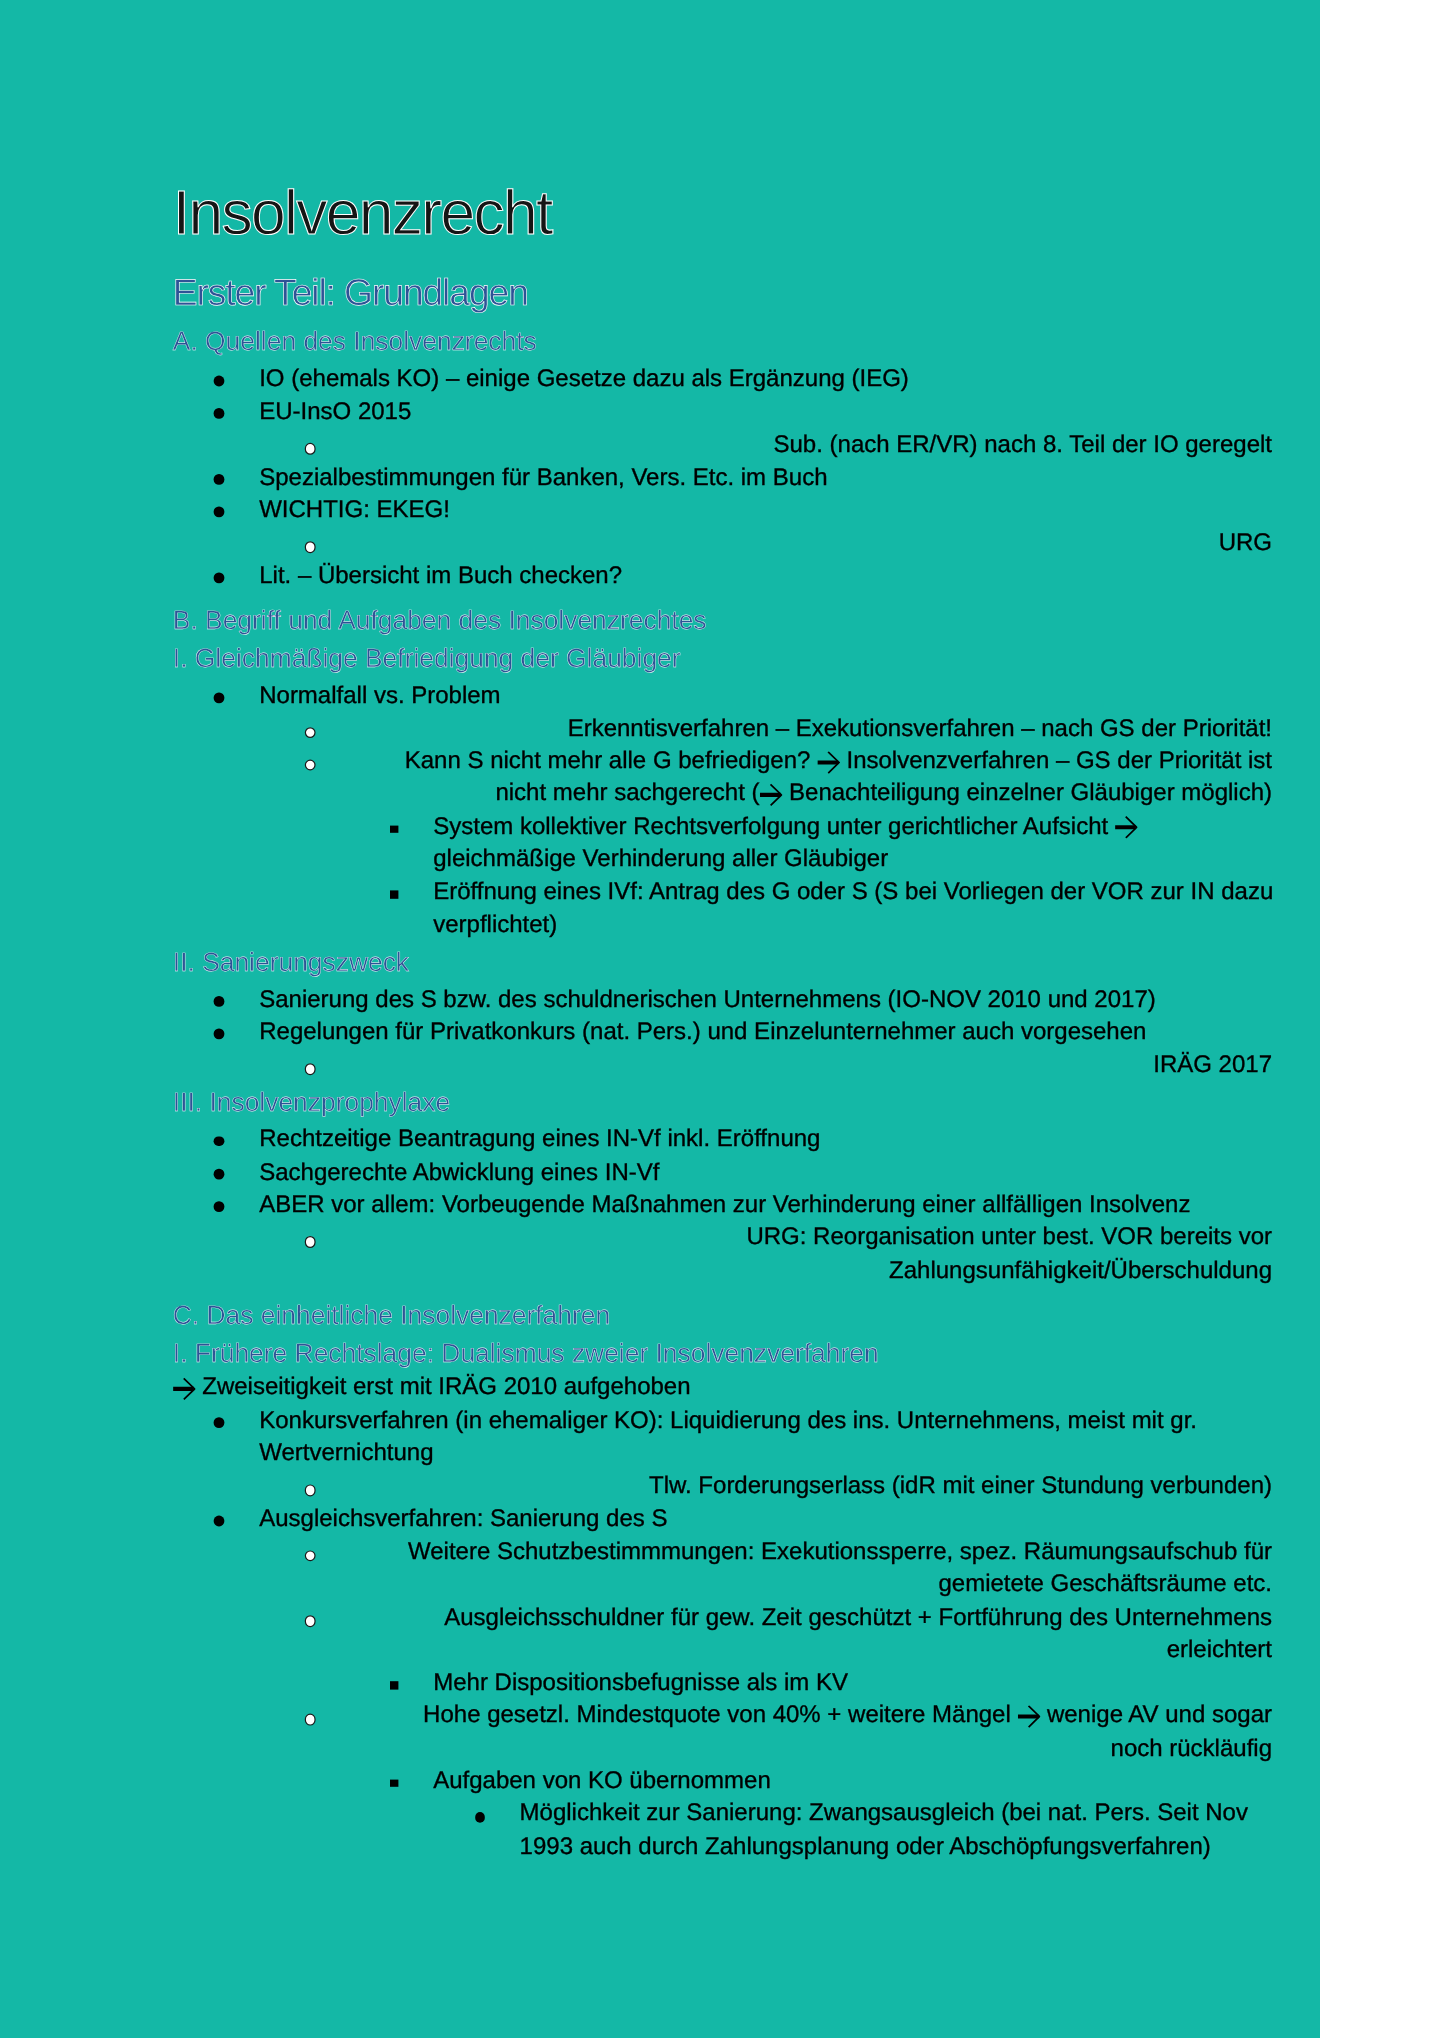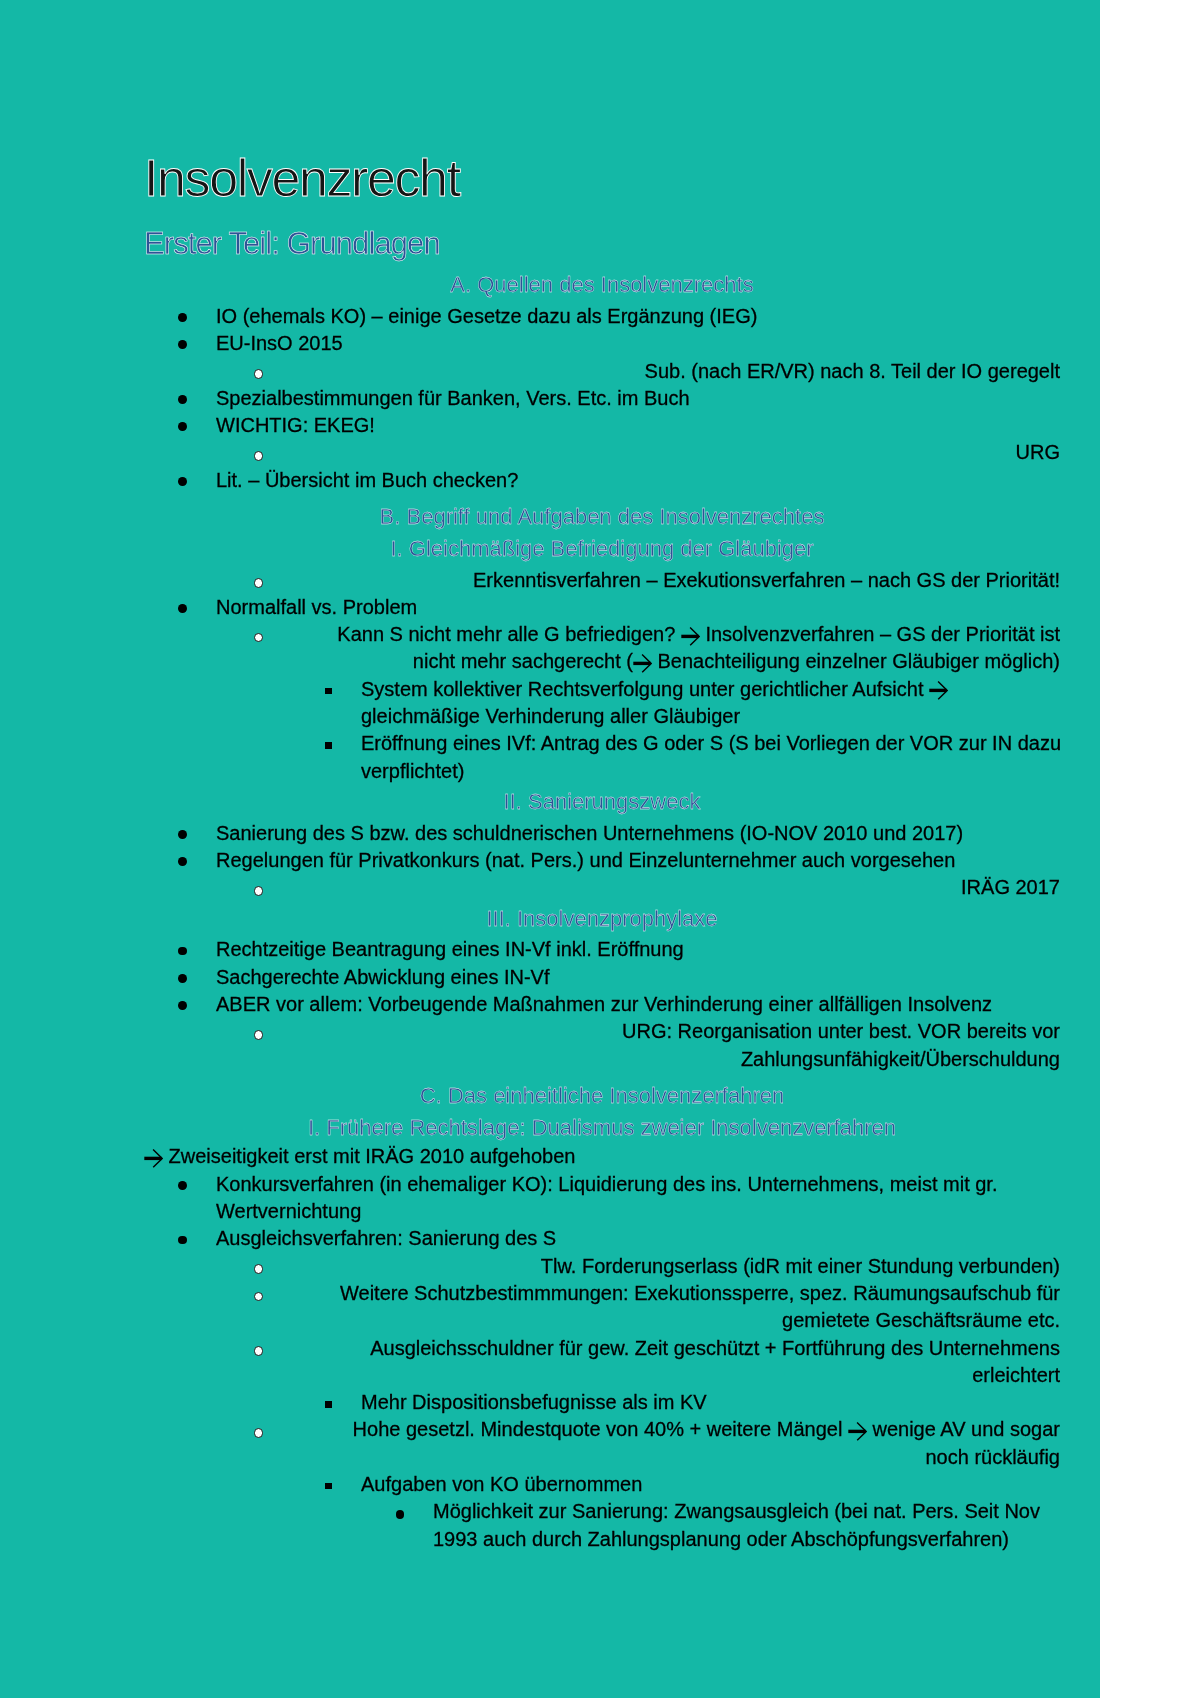--- a/index.html
+++ b/index.html
@@ -7,21 +7,21 @@
   body{width:1200px;height:1698px;overflow:hidden;
        font-family:"Liberation Sans",sans-serif;color:#000;
        -webkit-font-smoothing:antialiased;}
   #page{position:relative;width:1100px;height:1698px;background:#14b8a6;overflow:hidden;
         will-change:transform;transform:translateZ(0);backface-visibility:hidden;}
   .doc{position:absolute;left:144px;top:152.35px;width:916px;}
   .title{font-size:52px;font-weight:400;color:#151515;line-height:52px;margin:0;
          letter-spacing:-1.4px;-webkit-text-stroke:0.85px #ffffff;}
   .h1{font-size:31px;font-weight:400;color:#2E5396;line-height:31px;margin:24px 0 0 0;
       letter-spacing:-0.9px;-webkit-text-stroke:0.5px #ffffff;}
-  .h2,.h3{font-size:22px;font-weight:400;color:#2E5396;line-height:22px;text-align:center;
+  .h2,.h3{font-size:22px;font-weight:400;color:#2E5396;line-height:22px;
           -webkit-text-stroke:0.3px #ffffff;}
   .h2{margin:11.86px 0 0 0;}
   .h1 + .h2{margin-top:14.99px;}
   .h3{margin:6.28px 0 0 0;}
   .h2 + .h3{margin-top:10.19px;}
   .h2 + .row,.h3 + .row{margin-top:6.61px;}
   .h2 + .plain,.h3 + .plain{margin-top:4.23px;}
   .plain + .row{margin-top:0.53px;}
   .row{position:relative;font-size:20px;color:#000;line-height:27.276px;margin:0;
        -webkit-text-stroke:0.28px #000000;}
@@ -74,27 +74,27 @@
     <div class="row l2">
         <span class="bul"></span>
         <span class="ln">URG</span>
       </div>
     <div class="row l1">
         <span class="bul"></span>
         <span class="ln">Lit. – Übersicht im Buch checken?</span>
       </div>
     <div class="h2"><span class="ln">B. Begriff und Aufgaben des Insolvenzrechtes</span></div>
     <div class="h3"><span class="ln">I. Gleichmäßige Befriedigung der Gläubiger</span></div>
+    <div class="row l1">
+        <span class="bul"></span>
+        <span class="ln">Normalfall vs. Problem</span>
+      </div>
     <div class="row l2">
         <span class="bul"></span>
         <span class="ln">Erkenntisverfahren – Exekutionsverfahren – nach GS der Priorität!</span>
-      </div>
-    <div class="row l1">
-        <span class="bul"></span>
-        <span class="ln">Normalfall vs. Problem</span>
       </div>
     <div class="row l2">
         <span class="bul"></span>
         <span class="ln">Kann S nicht mehr alle G befriedigen? <span class="arw"><svg viewBox="0 0 19 19" width="19" height="19" aria-hidden="true">
               <path d="M0.3 9.4 H17.4" fill="none" stroke="#000" stroke-width="3.4"></path>
               <path d="M9.1 0.6 L18.2 9.4 L9.2 18.2" fill="none" stroke="#000" stroke-width="1.45" stroke-linejoin="miter"></path>
             </svg></span> Insolvenzverfahren – GS der Priorität ist</span>
         <span class="ln">nicht mehr sachgerecht (<span class="arw"><svg viewBox="0 0 19 19" width="19" height="19" aria-hidden="true">
               <path d="M0.3 9.4 H17.4" fill="none" stroke="#000" stroke-width="3.4"></path>
               <path d="M9.1 0.6 L18.2 9.4 L9.2 18.2" fill="none" stroke="#000" stroke-width="1.45" stroke-linejoin="miter"></path>
@@ -150,27 +150,27 @@
         <span class="ln"><span class="arw"><svg viewBox="0 0 19 19" width="19" height="19" aria-hidden="true">
               <path d="M0.3 9.4 H17.4" fill="none" stroke="#000" stroke-width="3.4"></path>
               <path d="M9.1 0.6 L18.2 9.4 L9.2 18.2" fill="none" stroke="#000" stroke-width="1.45" stroke-linejoin="miter"></path>
             </svg></span> Zweiseitigkeit erst mit IRÄG 2010 aufgehoben</span>
       </div>
     <div class="row l1">
         <span class="bul"></span>
         <span class="ln">Konkursverfahren (in ehemaliger KO): Liquidierung des ins. Unternehmens, meist mit gr.</span>
         <span class="ln">Wertvernichtung</span>
       </div>
+    <div class="row l2">
+        <span class="bul"></span>
+        <span class="ln">Tlw. Forderungserlass (idR mit einer Stundung verbunden)</span>
+      </div>
     <div class="row l1">
         <span class="bul"></span>
         <span class="ln">Ausgleichsverfahren: Sanierung des S</span>
-      </div>
-    <div class="row l2">
-        <span class="bul"></span>
-        <span class="ln">Tlw. Forderungserlass (idR mit einer Stundung verbunden)</span>
       </div>
     <div class="row l2">
         <span class="bul"></span>
         <span class="ln">Weitere Schutzbestimmmungen: Exekutionssperre, spez. Räumungsaufschub für</span>
         <span class="ln">gemietete Geschäftsräume etc.</span>
       </div>
     <div class="row l2">
         <span class="bul"></span>
         <span class="ln">Ausgleichsschuldner für gew. Zeit geschützt + Fortführung des Unternehmens</span>
         <span class="ln">erleichtert</span>

